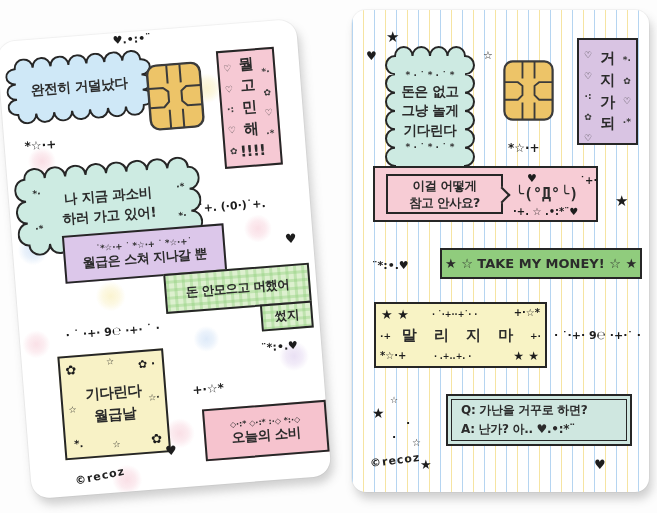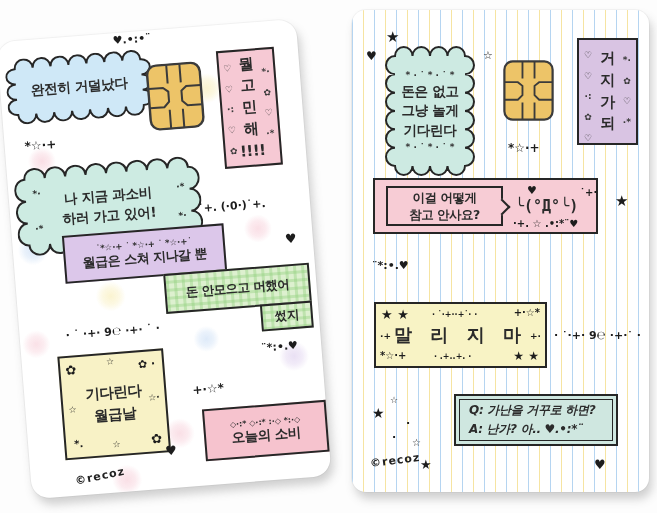--- a/index.html
+++ b/index.html
@@ -197,52 +197,55 @@
 가
 되</span>
       <span class="vdeco" style="right:5px;top:10px;">*·
 ✿
 ♡
 ·*</span>
     </div>
 
     <span class="deco" style="left:156px;top:132px;font-size:12px;">*☆·+</span>
 
-    <div class="box" style="left: 21px; top: 168px; width: 225px; height: 56px; align-items: flex-start; justify-content: flex-start; background-color: rgb(247, 204, 213);">
+    <div class="box" style="left: 21px; top: 156px; width: 225px; height: 56px; align-items: flex-start; justify-content: flex-start; background-color: rgb(247, 204, 213);">
       <div style="position: absolute; left: 11px; top: 6px; width: 117px; height: 40px; border: 2px solid rgb(38, 38, 38); box-sizing: border-box; display: flex; align-items: center; justify-content: center; background-color: rgb(247, 204, 213);">
         <span style="font-size:12.5px;white-space:pre-line;line-height:1.4;letter-spacing:-0.5px;">이걸 어떻게
 참고 안사요?</span>
         <span class="pointer" style="right:-7px;top:13px;background:#f7ccd5;"></span>
       </div>
       <span class="deco" style="left:152px;top:5px;font-size:11px;">♥</span>
       <span class="emoti" style="position:absolute;left:140px;top:17px;">╰(°Д°╰)</span>
       <span class="deco" style="left:205px;top:8px;font-size:10px;">˙+·</span>
       <span class="deco" style="left:138px;top:39px;font-size:10px;">·+. ☆ .•:*¨♥</span>
     </div>
 
     <span class="deco" style="left:263px;top:184px;font-size:15px;">★</span>
 
+    <div class="box" style="left: 88px; top: 238px; width: 202px; height: 31px; background-color: rgb(144, 204, 125);">
+      <span style="font-size:13px;letter-spacing:0;">★ ☆ TAKE MY MONEY! ☆ ★</span>
+    </div>
 
     <span class="deco" style="left:20px;top:250px;font-size:11px;">¨*:•.♥</span>
 
     <div class="box" style="left: 22px; top: 292px; width: 173px; height: 66px; background-color: rgb(248, 243, 197);">
       <span class="deco" style="left:5px;top:4px;font-size:13px;">★ ★</span>
       <span class="deco" style="left:56px;top:7px;font-size:8px;">· ˙·+··+˙· ·</span>
       <span class="deco" style="right:5px;top:4px;font-size:10px;">+·☆*</span>
       <span class="deco" style="left:4px;top:28px;font-size:9px;">·+</span>
       <span class="deco" style="right:4px;top:28px;font-size:9px;">+·</span>
       <span class="deco" style="left:4px;bottom:5px;font-size:10px;">*☆·+</span>
       <span class="deco" style="left:58px;bottom:5px;font-size:8px;">· .+..+. ·</span>
       <span class="deco" style="right:6px;bottom:4px;font-size:12px;">★ ★</span>
-      <span class="spread" style="font-size:18px;">말 리 지 마</span>
+      <span class="spread" style="font-size:15px;">말 리 지 마</span>
     </div>
 
     <span class="deco" style="left:202px;top:320px;font-size:11px;">· ˙·+· 9℮ ·+·˙ ·</span>
 
-    <div class="box" style="left: 102px; top: 384px; width: 164px; height: 52px; background-color: rgb(207, 231, 224); font-style: italic;">
+    <div class="box" style="left: 94px; top: 384px; width: 186px; height: 52px; background-color: rgb(207, 231, 224);">
       <div class="qa-inner" style="background-color: rgb(207, 231, 224);">
         <span class="qa-text">Q: 가난을 거꾸로 하면?
 A: 난가? 아.. ♥.•:*¨</span>
       </div>
     </div>
 
     <span class="deco" style="left:38px;top:386px;font-size:9px;">☆</span>
     <span class="deco" style="left:20px;top:396px;font-size:14px;">★</span>
     <span class="deco" style="left:54px;top:408px;font-size:11px;">·</span>
     <span class="deco" style="left:60px;top:428px;font-size:10px;">☆</span>

